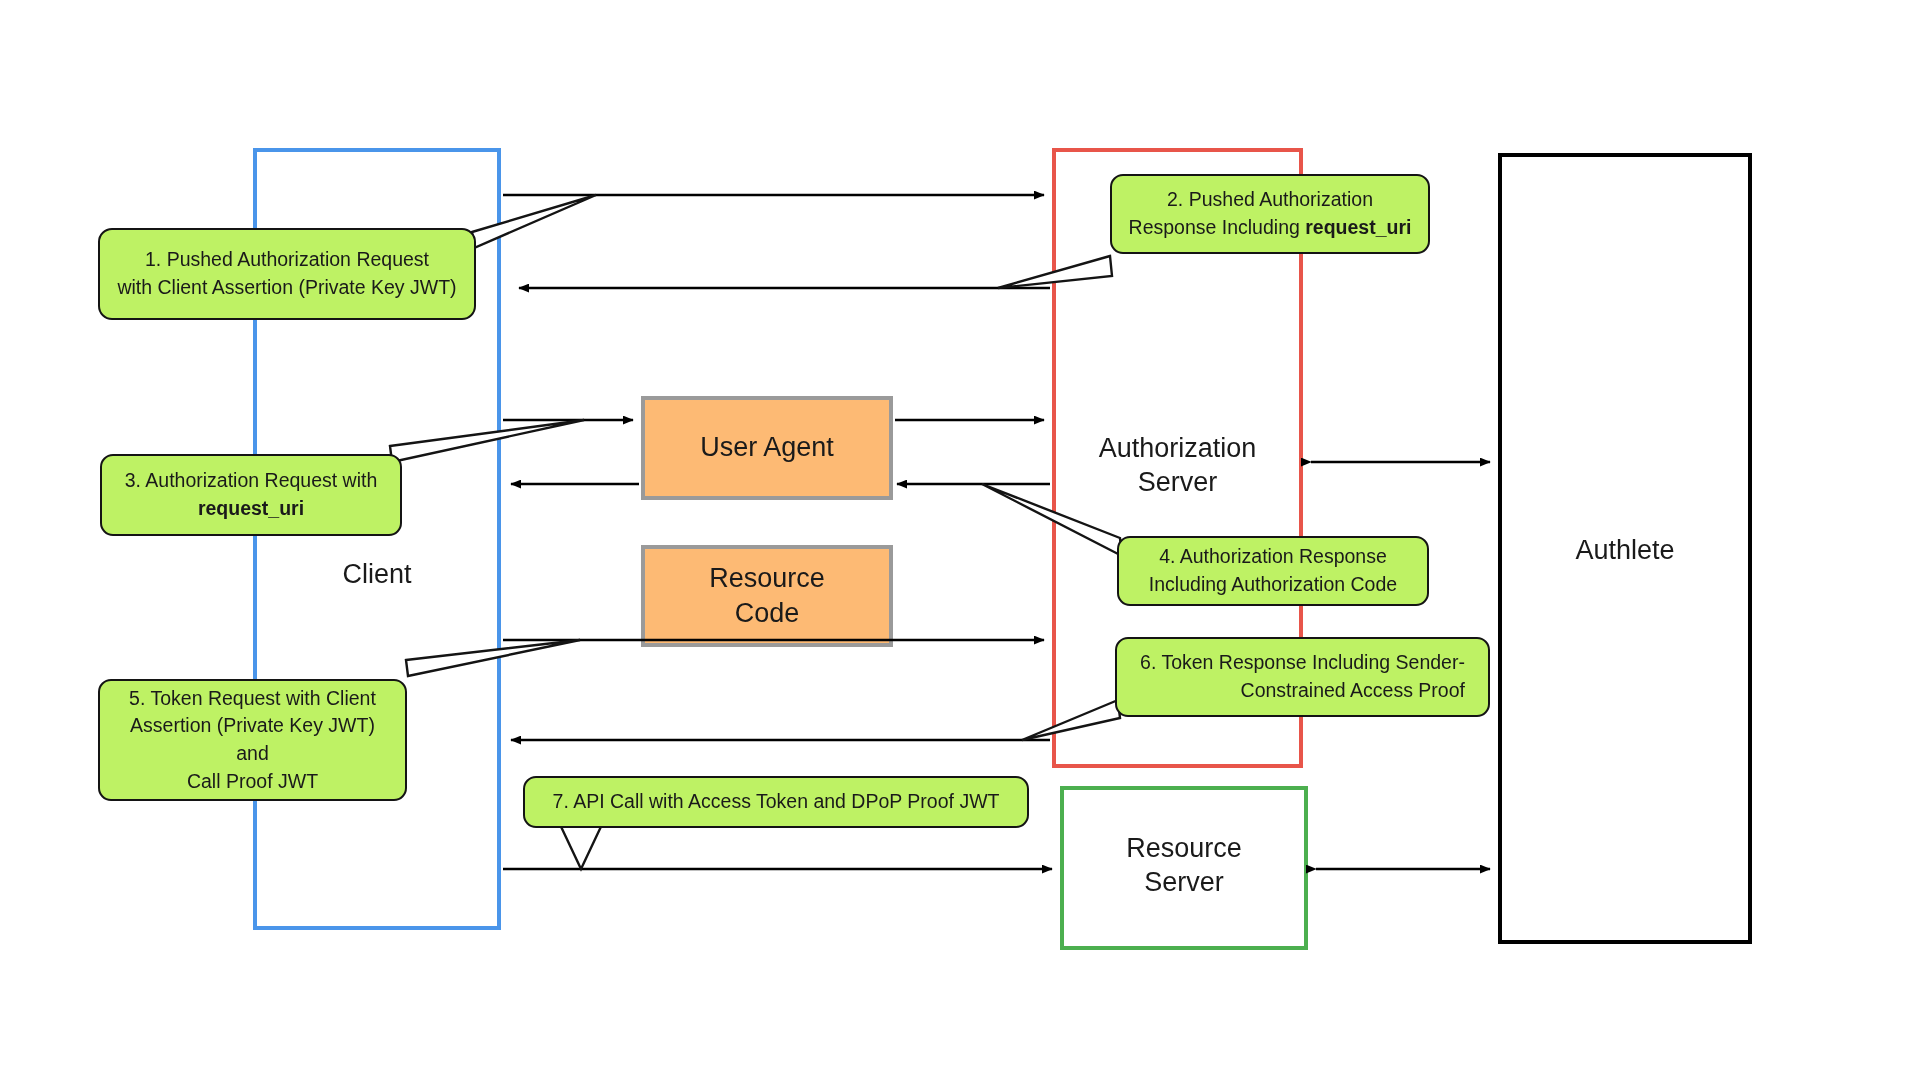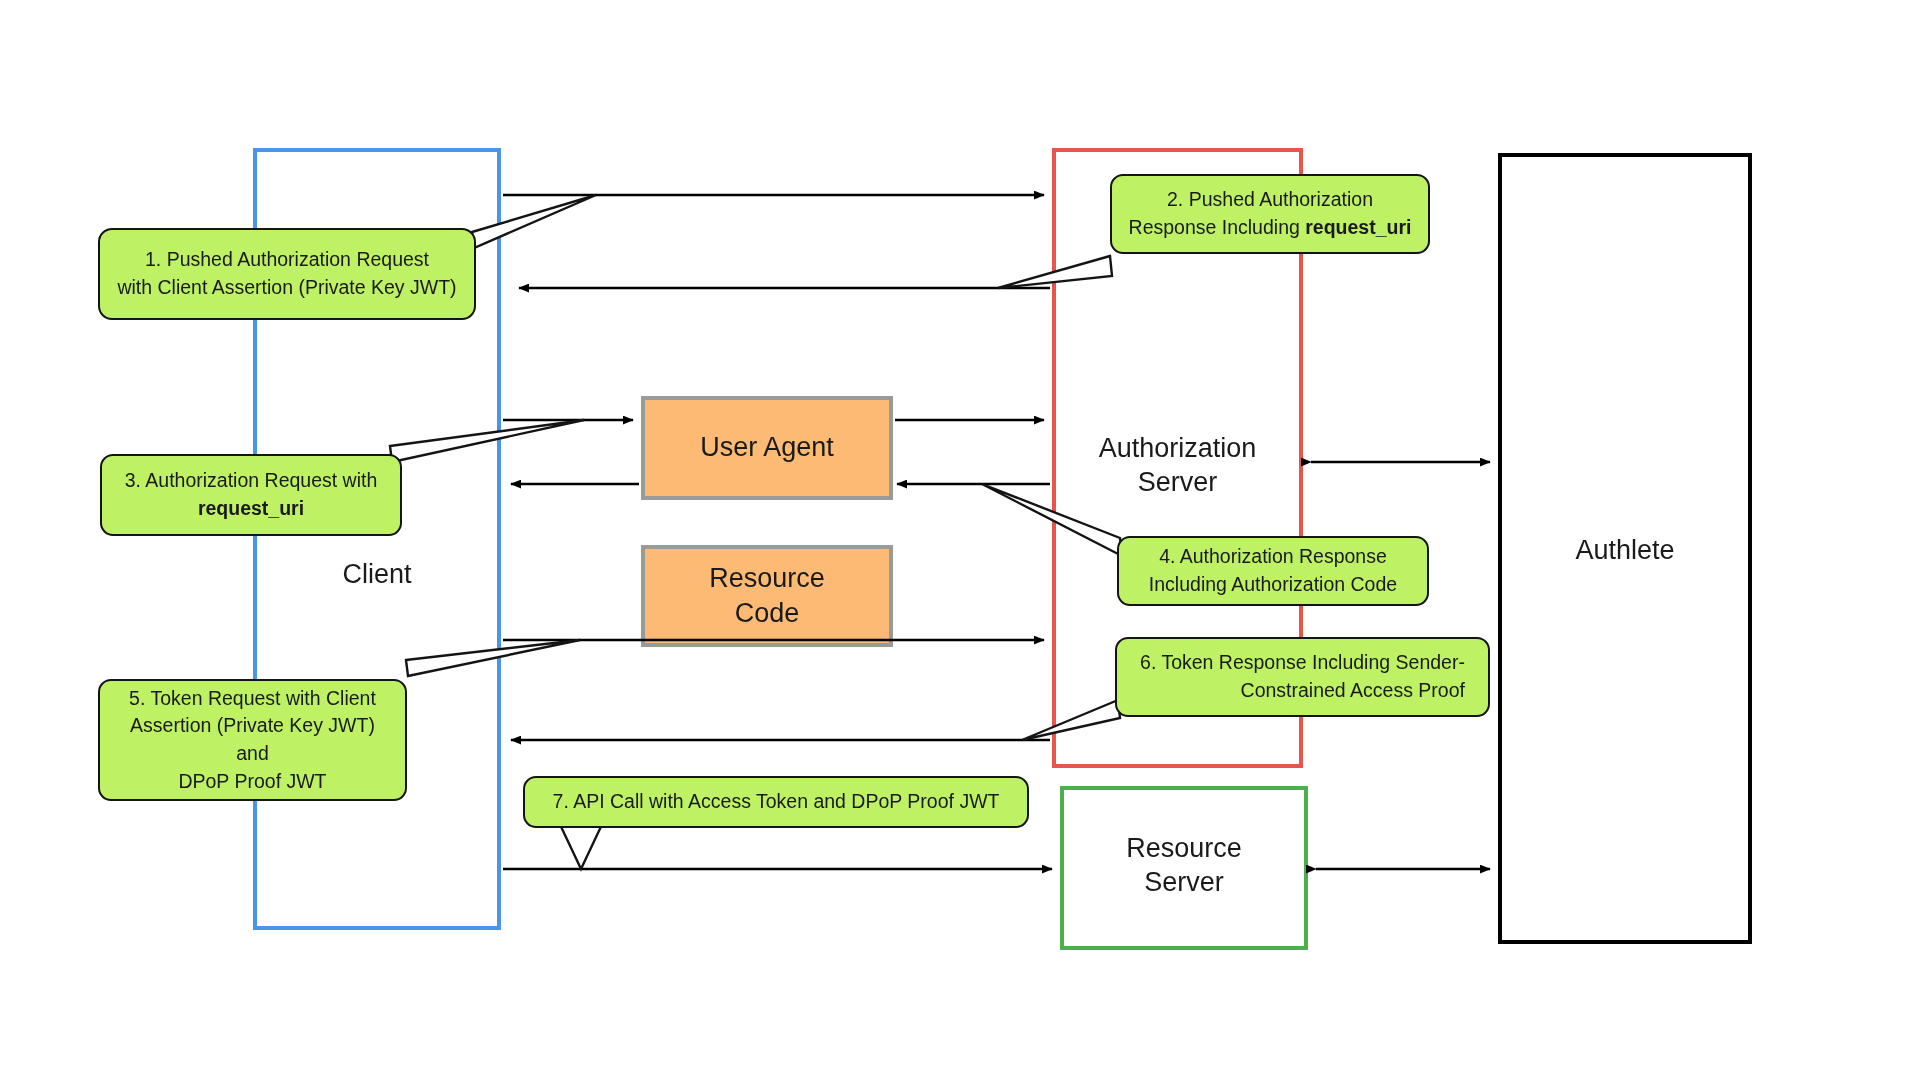--- a/index.html
+++ b/index.html
@@ -152,21 +152,21 @@
     <div>
       <div>4. Authorization Response</div>
       <div>Including Authorization Code</div>
     </div>
   </div>
 
   <div class="callout" style="left:98px;top:658px;width:309px;height:122px;margin-top:21px;">
     <div>
       <div>5. Token Request with Client</div>
       <div>Assertion (Private Key JWT) and</div>
-      <div>DPoP Proof JWT</div>
+      <div>Call Proof JWT</div>
     </div>
   </div>
 
   <div class="callout" style="left:1115px;top:637px;width:375px;height:80px;text-align:right;">
     <div>
       <div>6. Token Response Including Sender-</div>
       <div>Constrained Access Proof</div>
     </div>
   </div>
 

